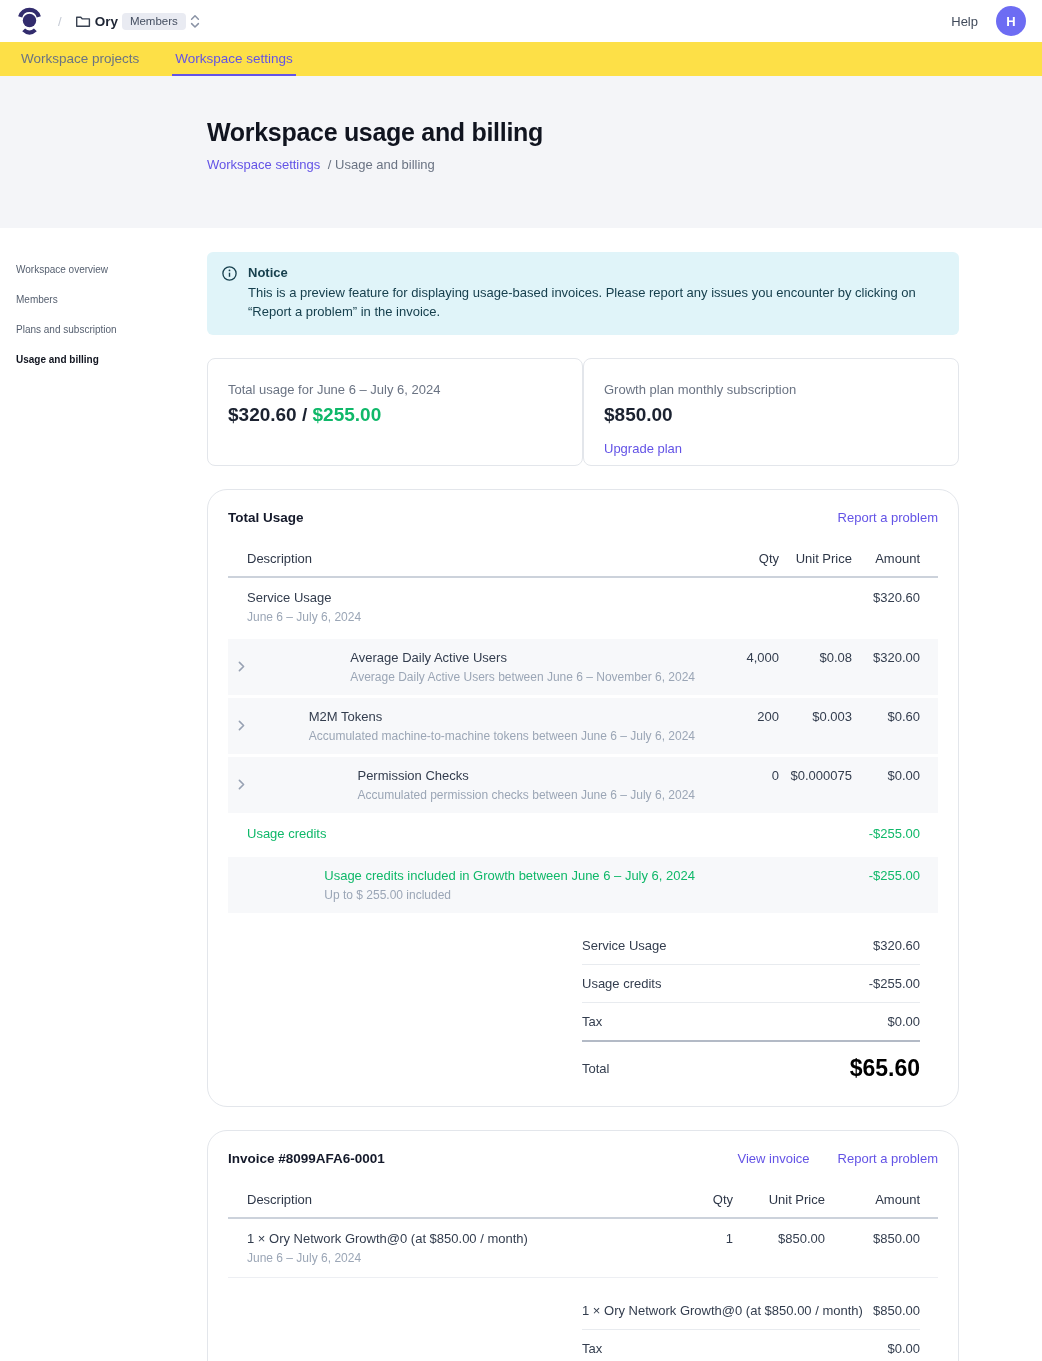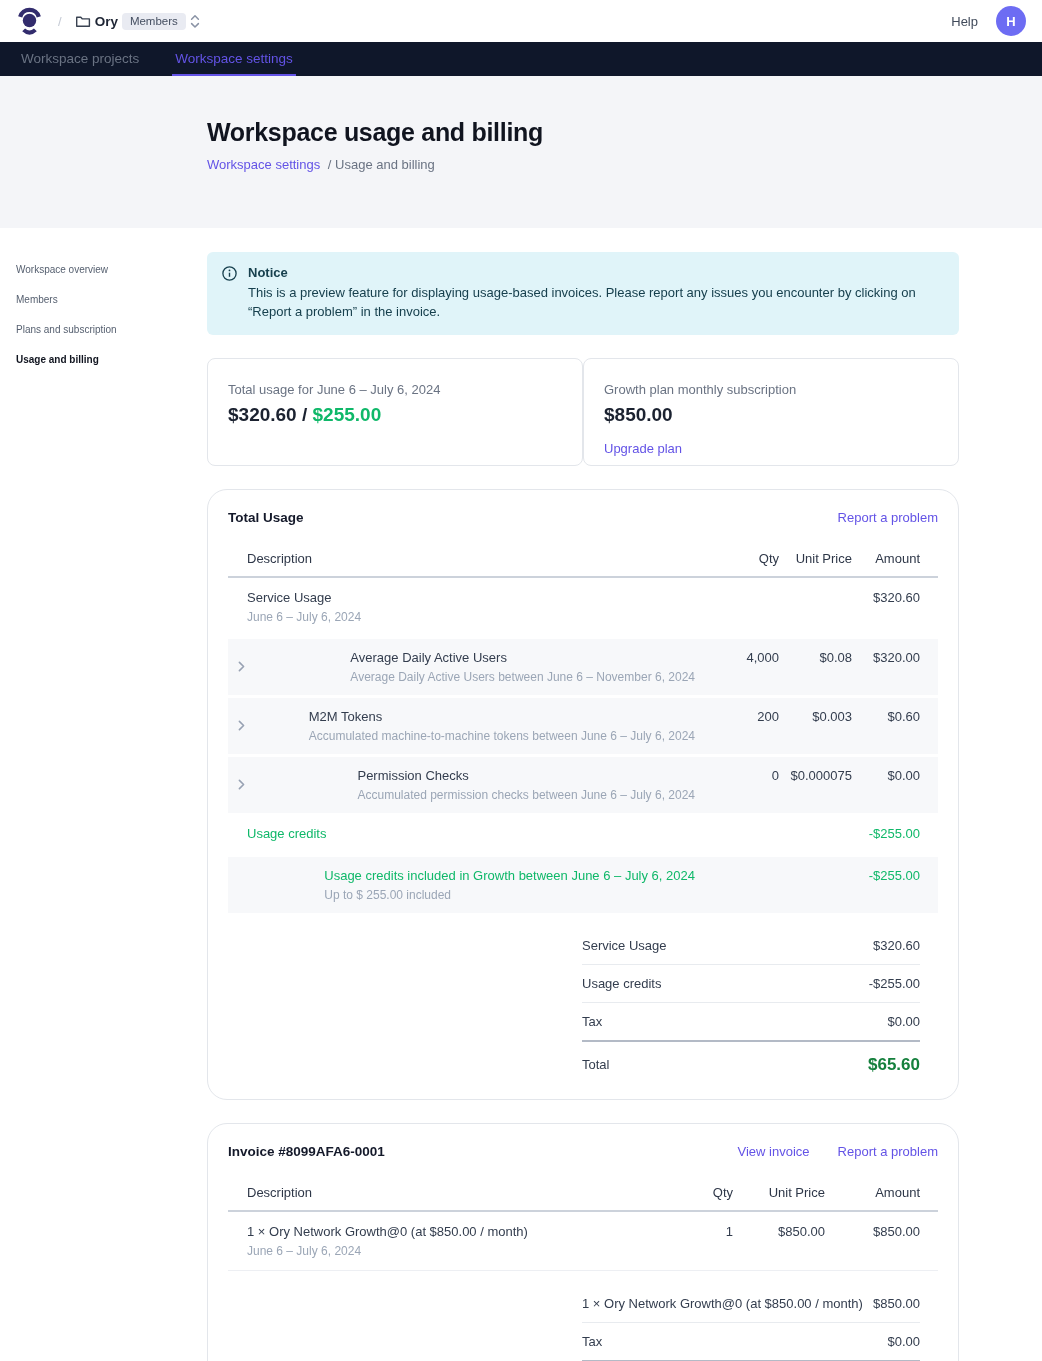--- a/index.html
+++ b/index.html
@@ -12,21 +12,21 @@
   .bc-slash { color:#c4cad4; font-size:13px; margin:0 13px 0 15px; }
   .ws-switch { display:flex; align-items:center; gap:4px; cursor:pointer; }
   .ws-name { font-size:13.5px; font-weight:600; color:#1d2433; }
   .badge { background:#e9ebf2; color:#454f61; font-size:11.5px; padding:2.5px 8px; border-radius:4px; font-weight:500; }
   .spacer { flex:1; }
   .help { font-size:13px; color:#404a5a; margin-right:18px; cursor:pointer; }
   .avatar { width:30px; height:30px; border-radius:50%; background:var(--avatar-bg); color:#fff;
             font-size:13px; font-weight:600; display:flex; align-items:center; justify-content:center; cursor:pointer; }
 
   
-  .tabs { display:flex; gap:30px; padding:0 18px; height:34px; background:#0f172a; }
+  .tabs { display:flex; gap:30px; padding:0 18px; height:34px; background:#fde047; }
   .tab { font-size:13.5px; color:#6a7383; display:flex; align-items:center; padding:0 3px;
          border-bottom:2.5px solid transparent; cursor:pointer; }
   .tab.active { color:var(--accent); border-bottom-color:var(--accent); font-weight:500; }
 
   
   .hero { background:#f4f5f8; height:152px; padding:42px 0 0 207px; }
   .hero h1 { font-size:25px; font-weight:700; color:#10141f; letter-spacing:-0.3px; }
   .crumbs { margin-top:10px; font-size:13px; }
   .crumb-link { color:var(--accent); cursor:pointer; }
   .crumb-rest { color:#6a7383; margin-left:4px; }
@@ -81,21 +81,21 @@
   .credits-row { padding-top:13px; padding-bottom:13px; }
   .line-row { border-bottom:1px solid #edeff3; }
 
   
   .sumblock { width:338px; margin:14px 18px 0 auto; }
   .sumrow { display:flex; justify-content:space-between; align-items:center; padding:11px 0;
             font-size:13px; color:#333d4e; border-bottom:1px solid #e8ebef; }
   .sumrow.last { border-bottom:2px solid #b3bac6; }
   .totalrow { display:flex; justify-content:space-between; align-items:center; padding-top:13px; }
   .total-label { font-size:13px; color:#333d4e; }
-  .total-value { font-size:17px; font-weight:700; color:#15803d; }
+  .total-value { font-size:23px; font-weight:700; color:#000000; }
 </style>
 </head>
 <body>
 
 <div class="topbar">
   <svg class="logo" viewBox="0 0 29 33">
     <path d="M4.5 11.5 A 10.4 10.4 0 0 1 24.5 11.5" fill="none" stroke="#322c6d" stroke-width="4.6"></path>
     <circle cx="14.5" cy="15.5" r="7.2" fill="#322c6d"></circle>
     <path d="M8.2 25.5 Q14.5 31.5 20.8 25.5" fill="none" stroke="#322c6d" stroke-width="4.4"></path>
   </svg>

